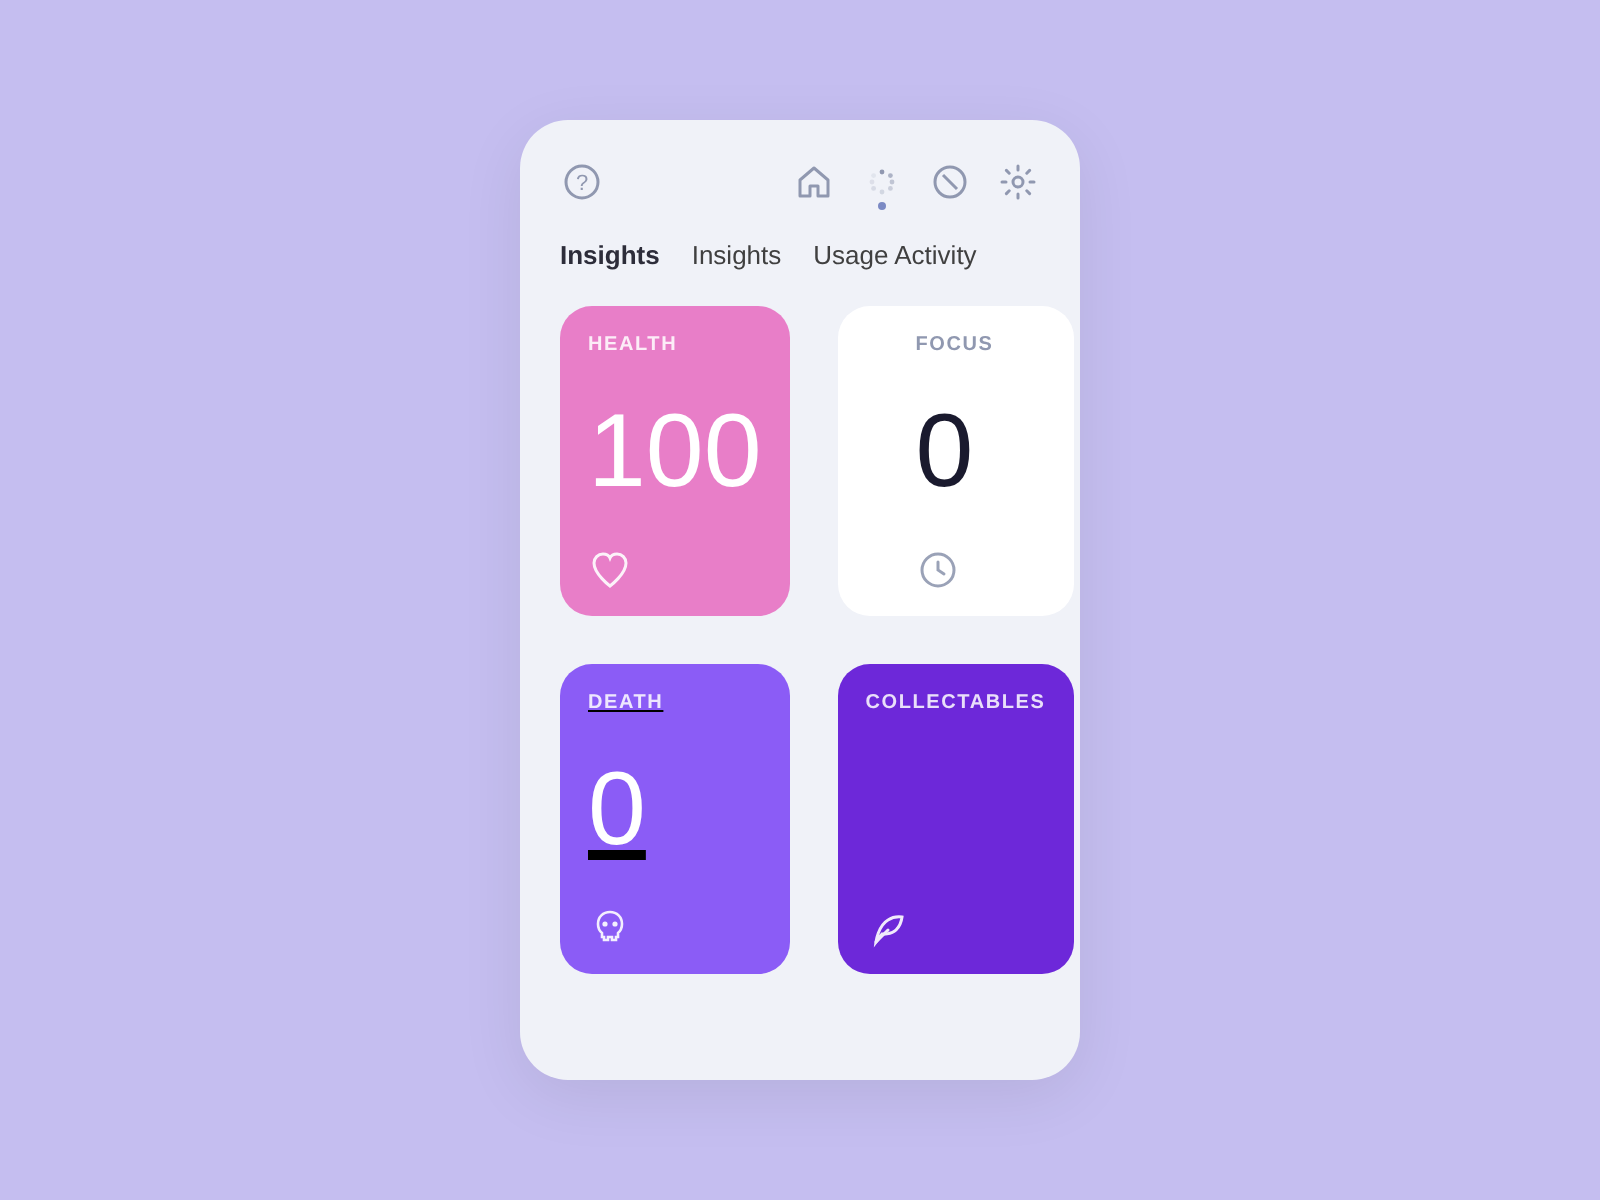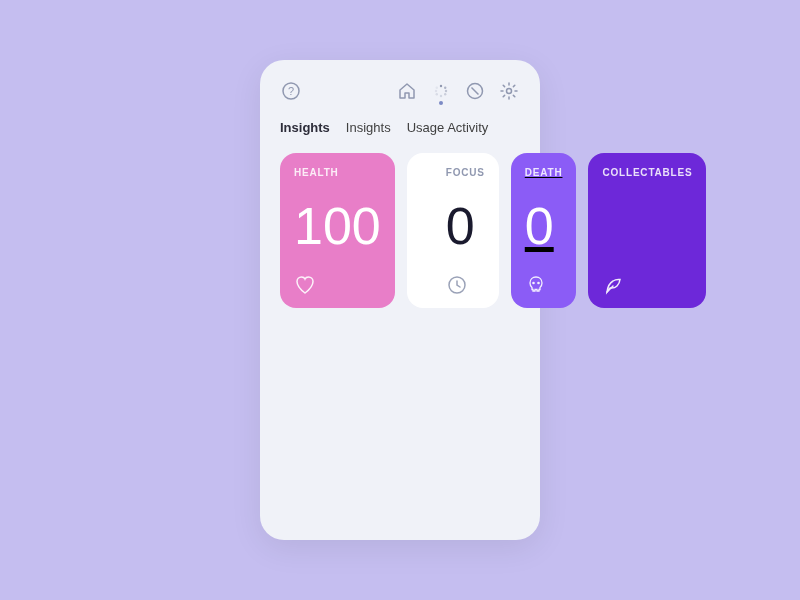--- a/index.html
+++ b/index.html
@@ -83,22 +83,22 @@
 
     .nav-tab.active {
       color: #2d2d3a;
       font-weight: 600;
       border-bottom: none;
     }
 
     
     .stats-grid {
       display: grid;
-      grid-template-columns: 1fr 1fr 1fr 1fr;
-      gap: 12px;
+      grid-template-columns: 1fr 1fr;
+      gap: 24px;
     }
 
     .stat-card {
       border-radius: 16px;
       padding: 14px 14px 12px;
       display: flex;
       flex-direction: column;
       justify-content: space-between;
       min-height: 155px;
     }

